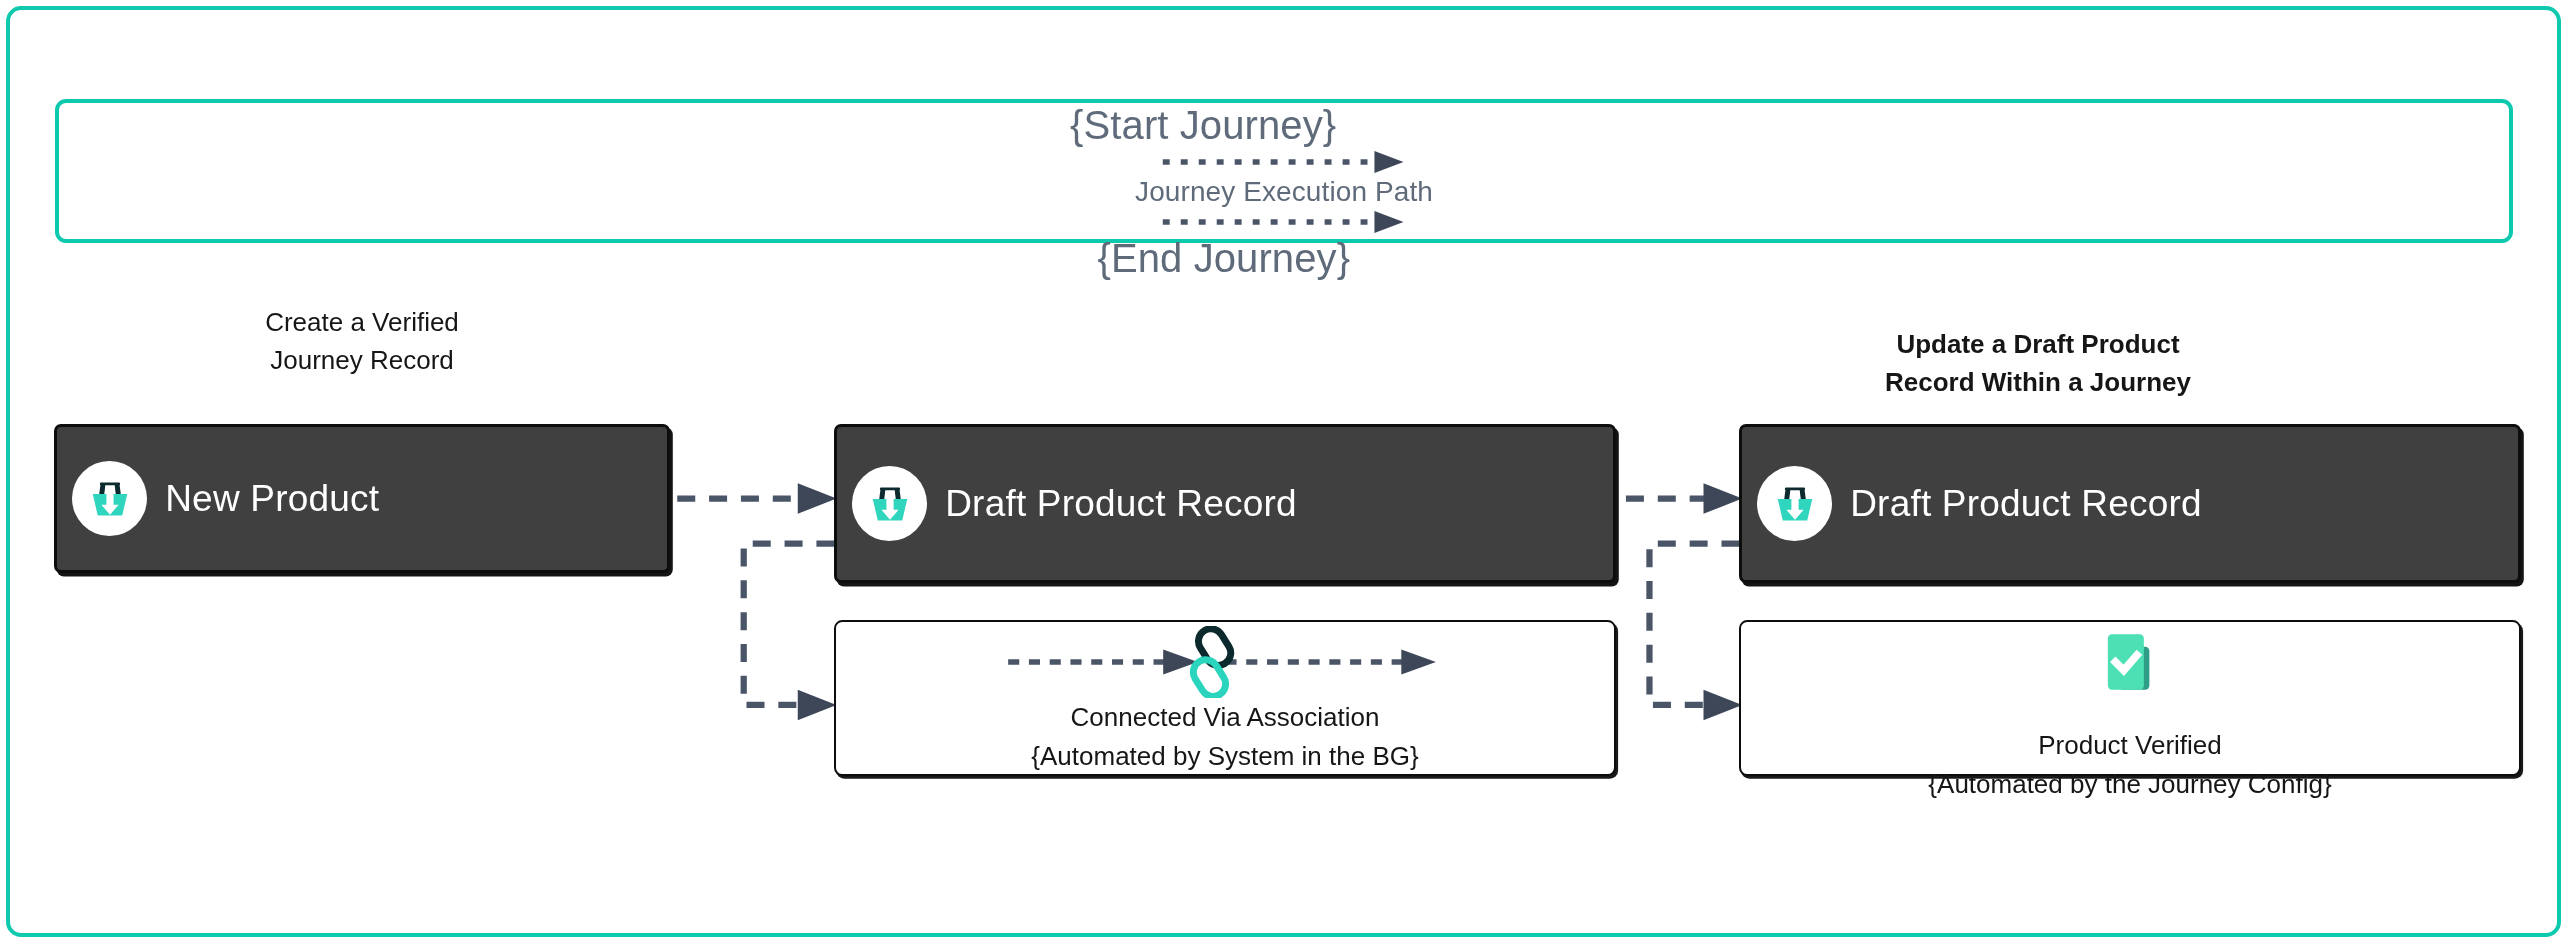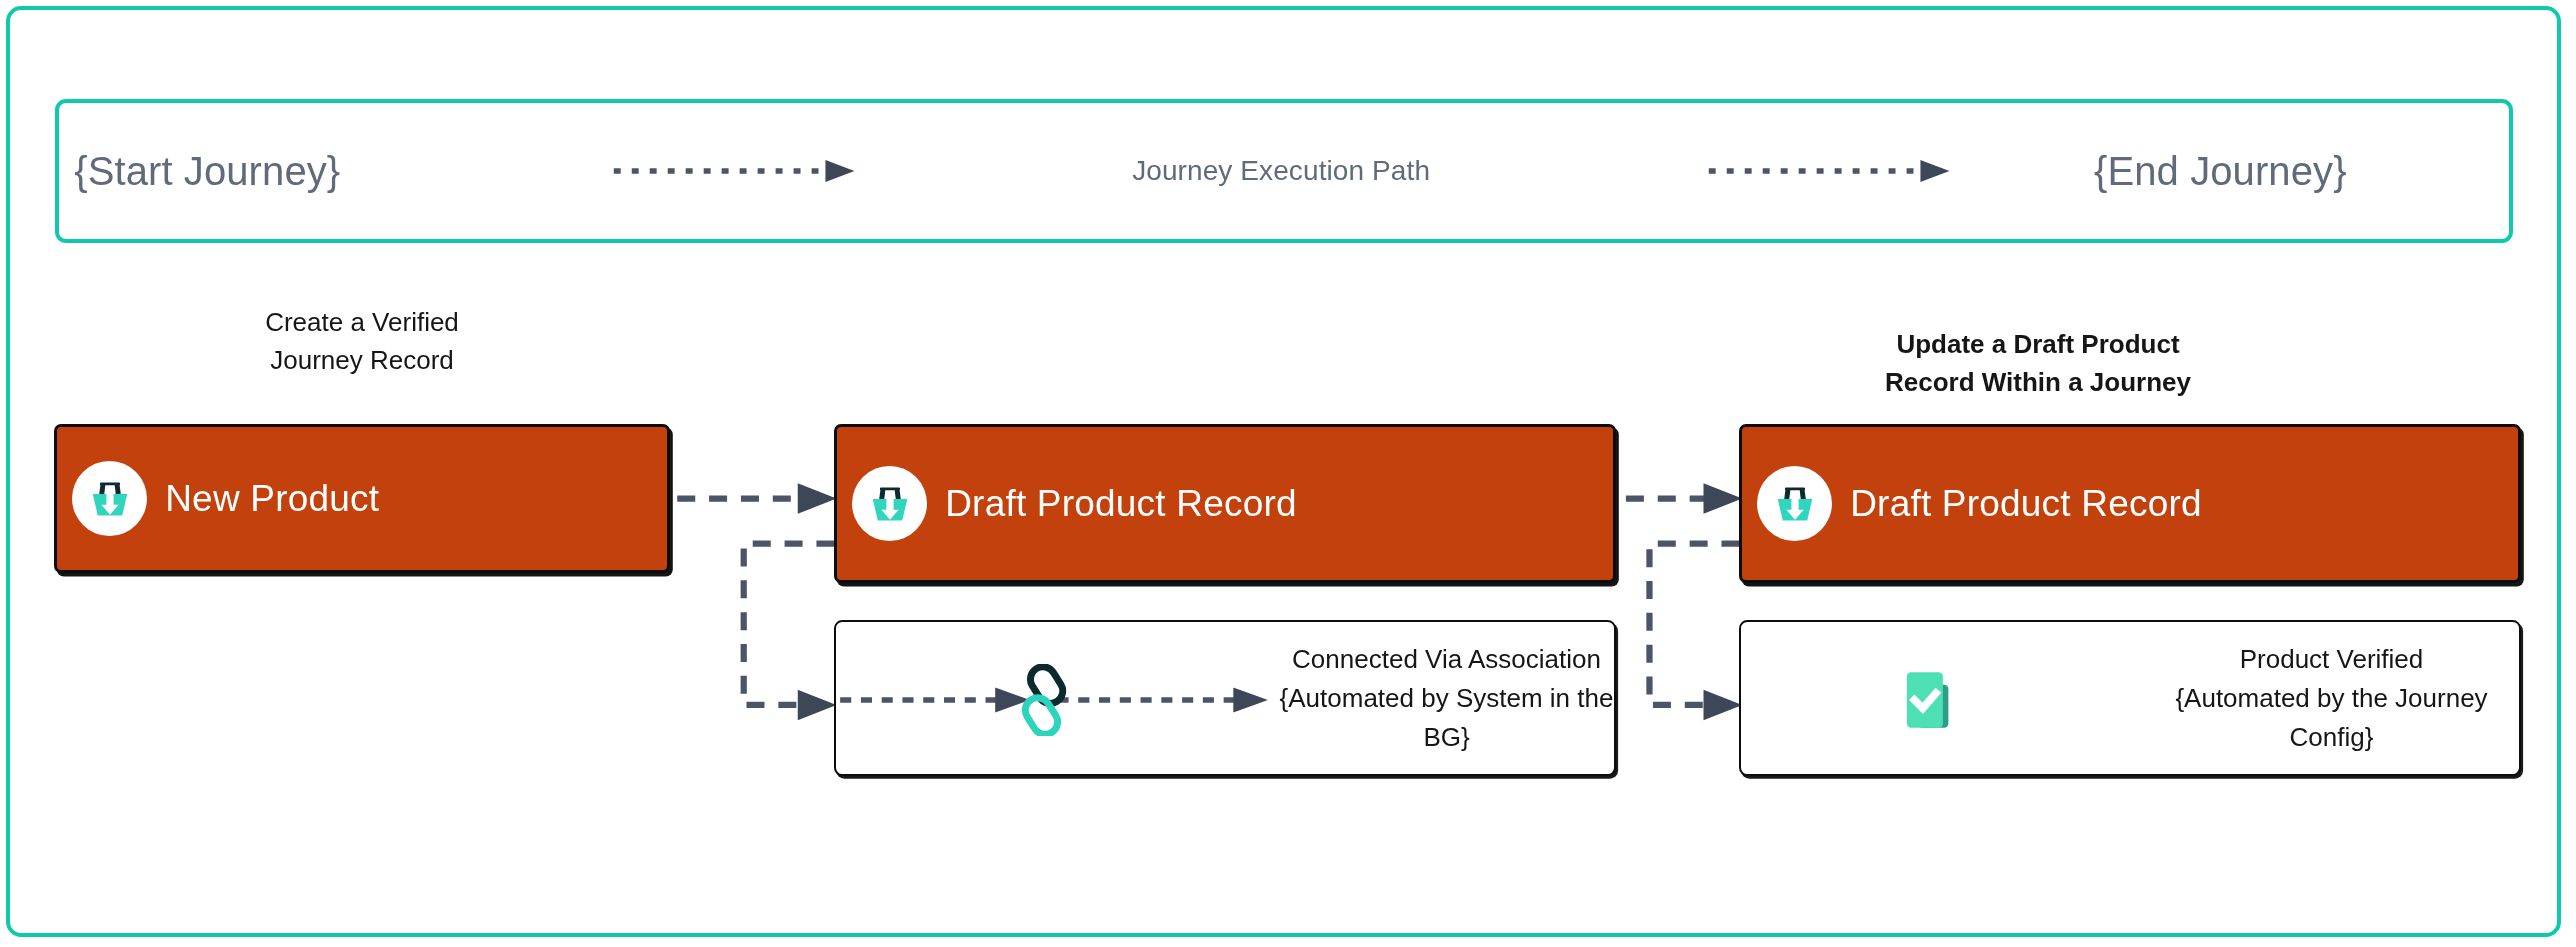--- a/index.html
+++ b/index.html
@@ -39,21 +39,21 @@
     position: absolute;
     left: 55px;
     top: 99px;
     width: 2458px;
     height: 144px;
     border: 4.2px solid #0FC9AE;
     border-radius: 11px;
     box-sizing: border-box;
     background: #ffffff;
     display: flex;
-    flex-direction: row;
+    flex-direction: column;
     align-items: center;
   }
   .banner-cell {
     display: flex;
     align-items: center;
     justify-content: center;
     height: 100%;
   }
   .banner-start {
     width: 443px;
@@ -98,21 +98,21 @@
     color: #161616;
     font-weight: 400;
   }
   .cap-1 { left: 54px;   top: 303px;  width: 616px; }
   .cap-2 { left: 834px; top: 325px;  width: 782px; }
   .cap-3 { left: 1647px; top: 325px;  width: 782px; font-weight: bold; }
 
   
   .node {
     position: absolute;
-    background: #c2410c;
+    background: #404040;
     border: 3.5px solid #0D0D0D;
     border-radius: 7px;
     box-sizing: border-box;
     display: flex;
     flex-direction: row;
     align-items: center;
     box-shadow: 2.8px 3.5px 0 0 rgba(0,0,0,0.92);
   }
   .node-1 { left: 54px;   top: 424px; width: 616px;  height: 149px; }
   .node-2 { left: 834px; top: 424px; width: 782px; height: 159px; }
@@ -139,21 +139,21 @@
   }
 
   
   .info-box {
     position: absolute;
     background: #ffffff;
     border: 2.8px solid #0D0D0D;
     border-radius: 8.3px;
     box-sizing: border-box;
     display: flex;
-    flex-direction: row;
+    flex-direction: column;
     align-items: center;
     box-shadow: 2.1px 2.8px 0 0 rgba(0,0,0,0.9);
   }
   .info-2 { left: 834px; top: 620px; width: 782px; height: 156px; }
   .info-3 { left: 1739px; top: 620px; width: 782px; height: 156px; gap: 28px; }
 
   .info-graphic {
     height: 72px;
     display: flex;
     align-items: center;

